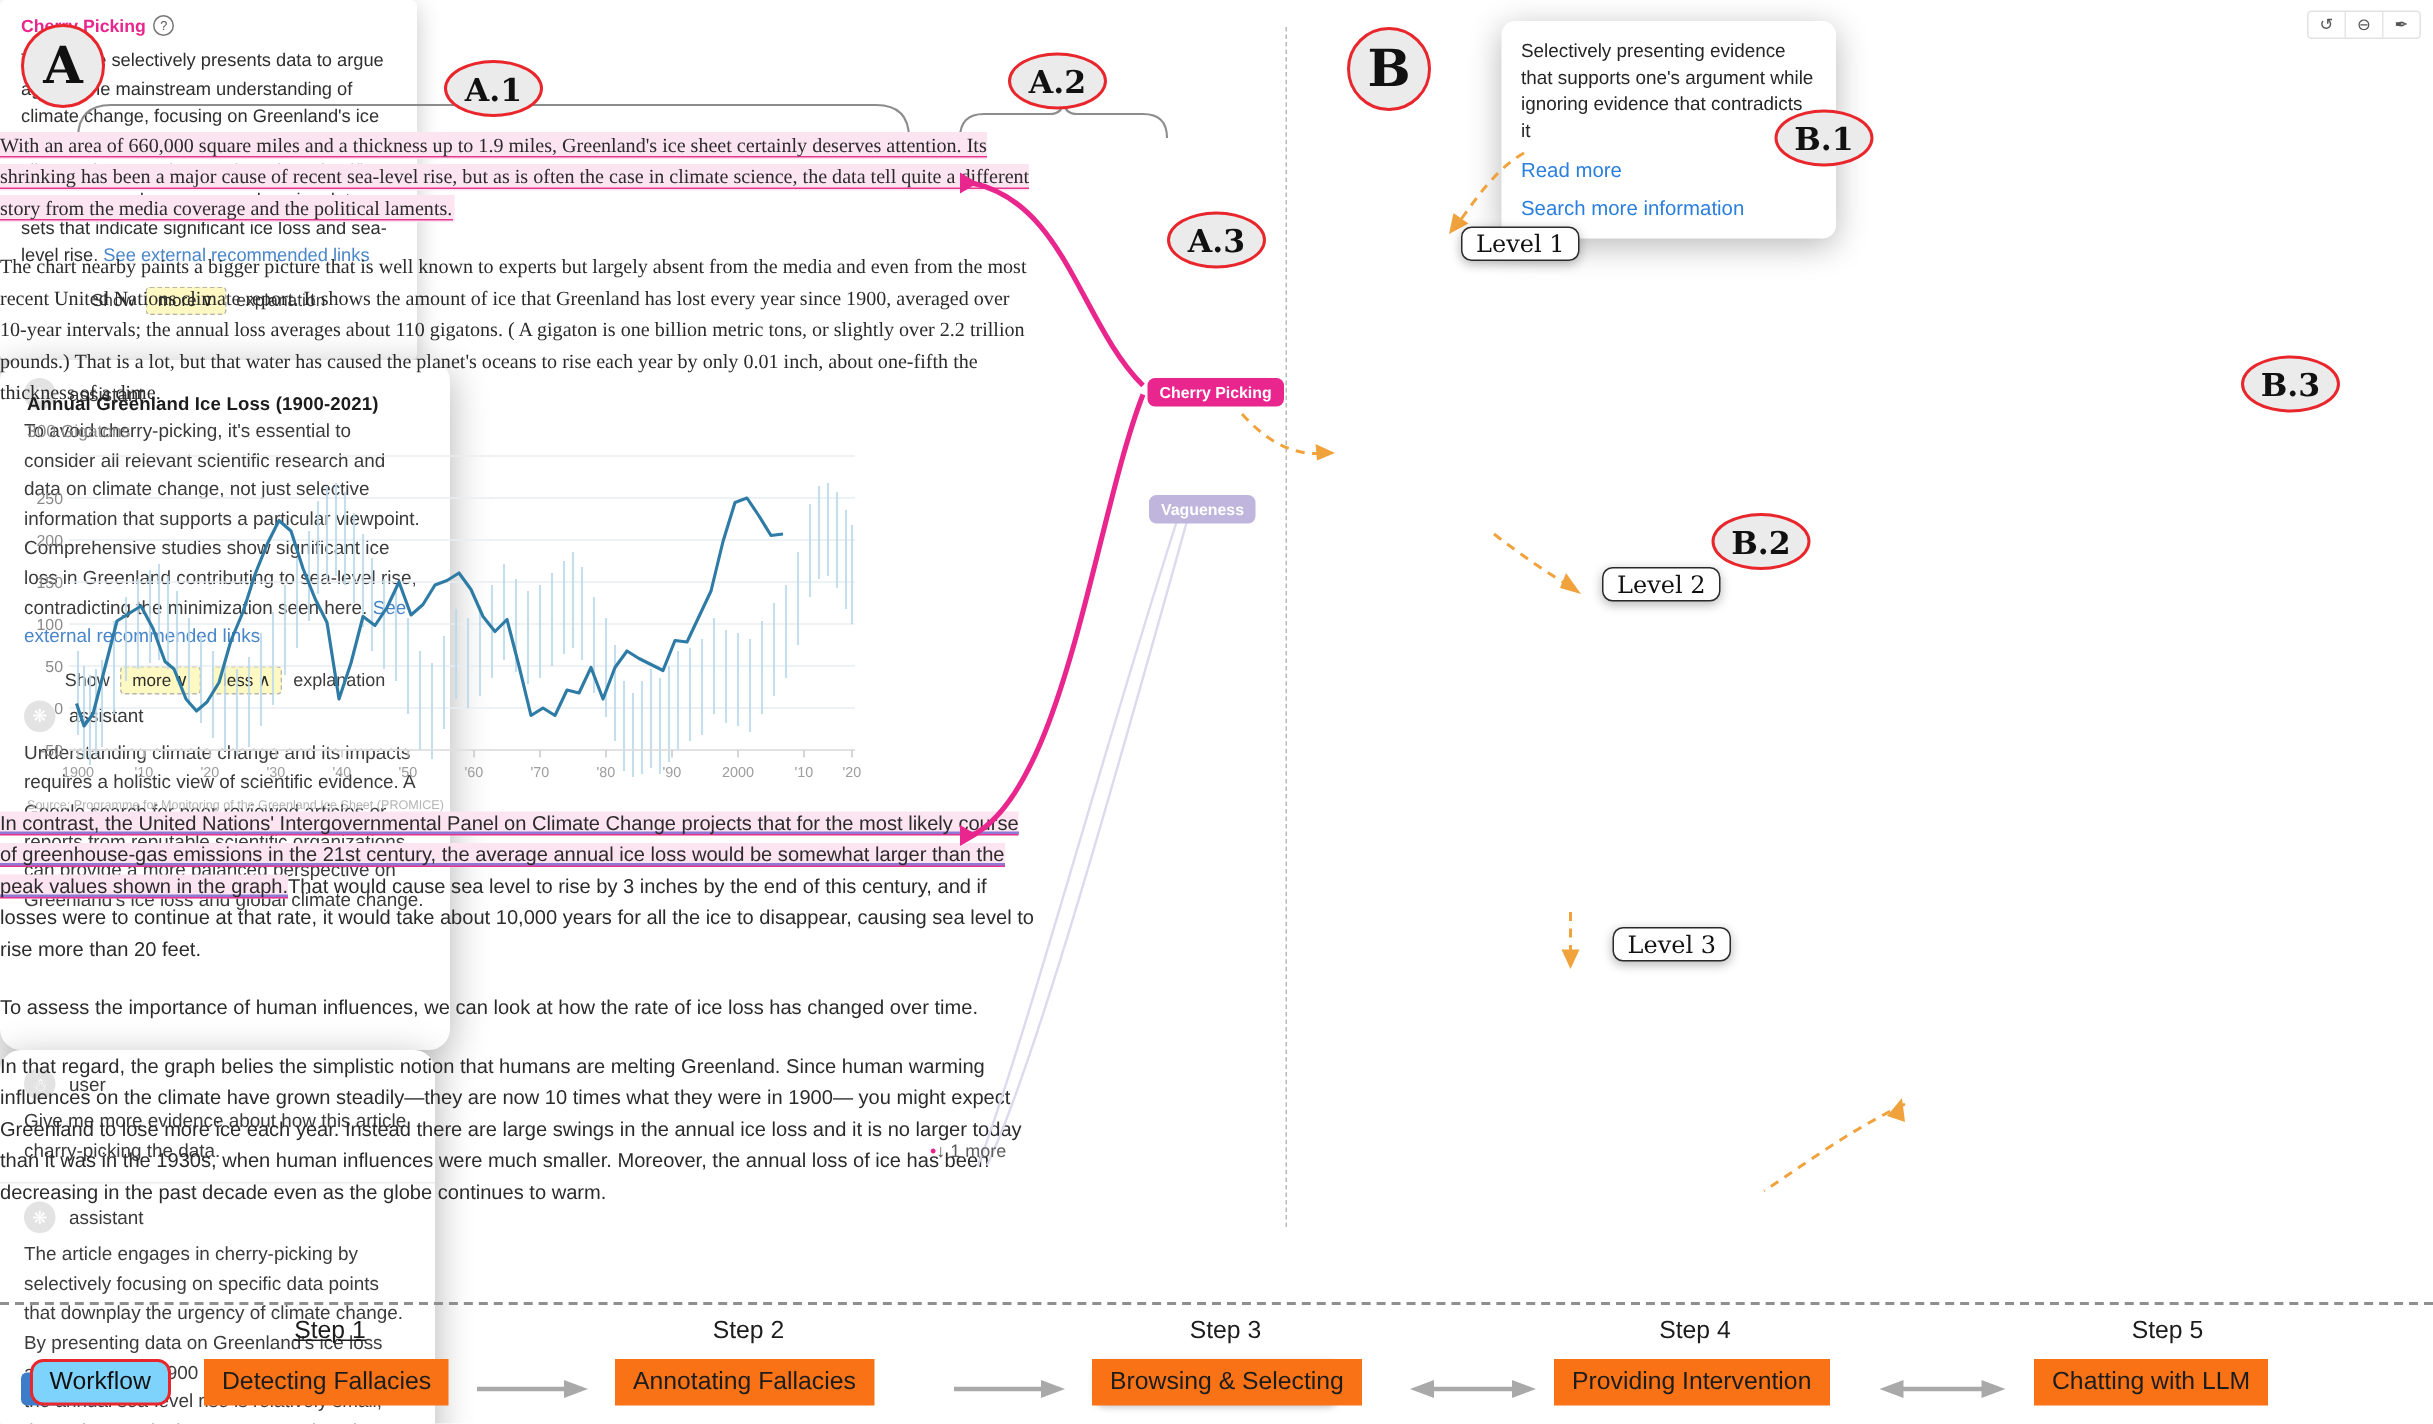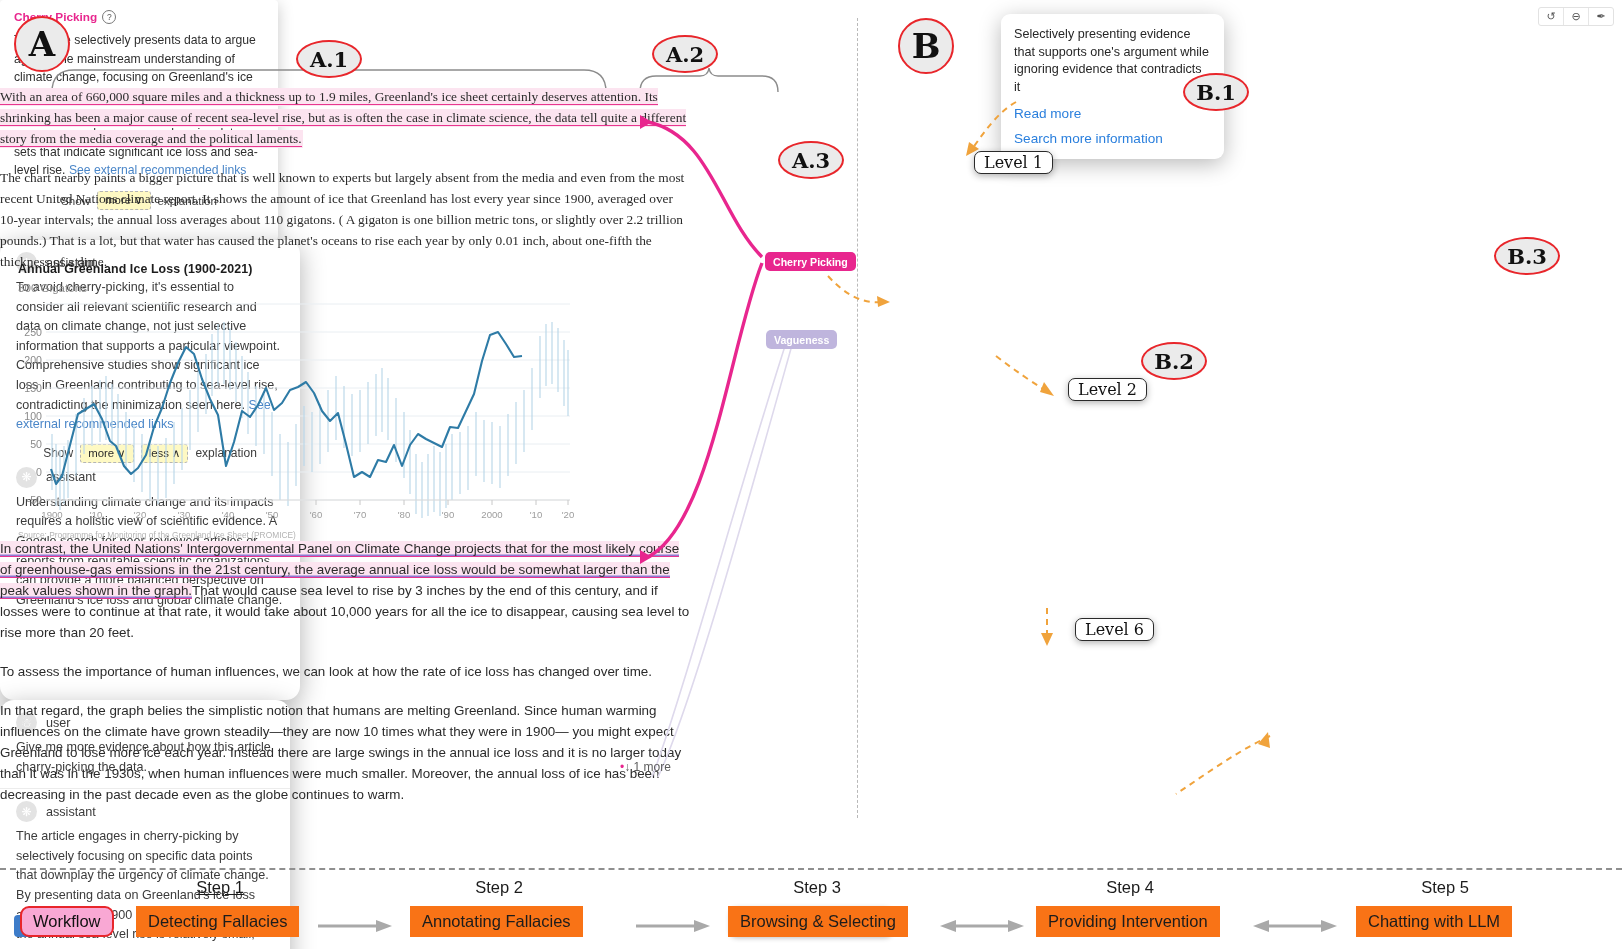--- a/index.html
+++ b/index.html
@@ -182,31 +182,31 @@
   .wf-chip{
     position:absolute;background:#f97316;color:#1c1c1c;
     font-size:16.5px;padding:6px 12px;white-space:nowrap;
     font-family:Liberation Sans, sans-serif;
   }
   .wf-step{
     position:absolute;font-size:16.5px;color:#1c1c1c;text-align:center;
   }
   .wf-tag{
     position:absolute;border:2px solid #e8262b;border-radius:9px;
-    background:#f9a8d4;color:#111;font-size:16.5px;padding:4px 11px;
+    background:#7dd3fc;color:#111;font-size:16.5px;padding:4px 11px;
   }
   svg.wfarrow{position:absolute;}
 </style>
 </head>
 <body>
 
 <div class="callout big" style="left:14px;top:16px;">A</div>
 <div class="callout big" style="left:898px;top:18px;">B</div>
 <div class="callout small" style="left:296px;top:40px;">A.1</div>
-<div class="callout small" style="left:652px;top:35px;">A.2</div>
+<div class="callout small" style="left:672px;top:35px;">A.2</div>
 <div class="callout small" style="left:778px;top:141px;">A.3</div>
 <div class="callout small" style="left:1183px;top:73px;">B.1</div>
 <div class="callout small" style="left:1141px;top:342px;">B.2</div>
 <div class="callout small" style="left:1494px;top:237px;">B.3</div>
 
 <svg class="abs" style="left:50px;top:62px;" width="560" height="32">
   <path d="M2,30 Q2,8 24,8 L258,8 Q278,8 278,2 Q278,8 298,8 L534,8 Q556,8 556,30" fill="none" stroke="#8c8c8c" stroke-width="1.4"></path>
 </svg>
 <svg class="abs" style="left:638px;top:66px;" width="142" height="28">
   <path d="M2,26 Q2,10 18,10 L62,10 Q70,10 71,2 Q72,10 80,10 L124,10 Q140,10 140,26" fill="none" stroke="#8c8c8c" stroke-width="1.4"></path>
@@ -458,21 +458,21 @@
     <span>explanation</span>
   </div>
   <div class="msghdr" style="padding-top:2px;">
     <span class="avt">❋</span>
     <span class="role">assistant</span>
   </div>
   <div class="msgbody">Understanding climate change and its impacts requires a holistic view of scientific evidence. A Google search for peer-reviewed articles or reports from reputable scientific organizations can provide a more balanced perspective on Greenland's ice loss and global climate change.</div>
   <div class="livechat">Live Chat with LLM</div>
 </div>
 <div class="levelchip" style="left:1068px;top:378px;">Level 2</div>
-<div class="levelchip" style="left:1075px;top:618px;">Level 6</div>
+<div class="levelchip" style="left:1075px;top:618px;">Level 3</div>
 
 <div id="b3">
   <div class="msghdr">
     <span class="avt">☃</span>
     <span class="role">user</span>
   </div>
   <div class="msgbody">Give me more evidence about how this article charry-picking the data.</div>
   <div class="sep"></div>
   <div class="msghdr">
     <span class="avt">❋</span>

